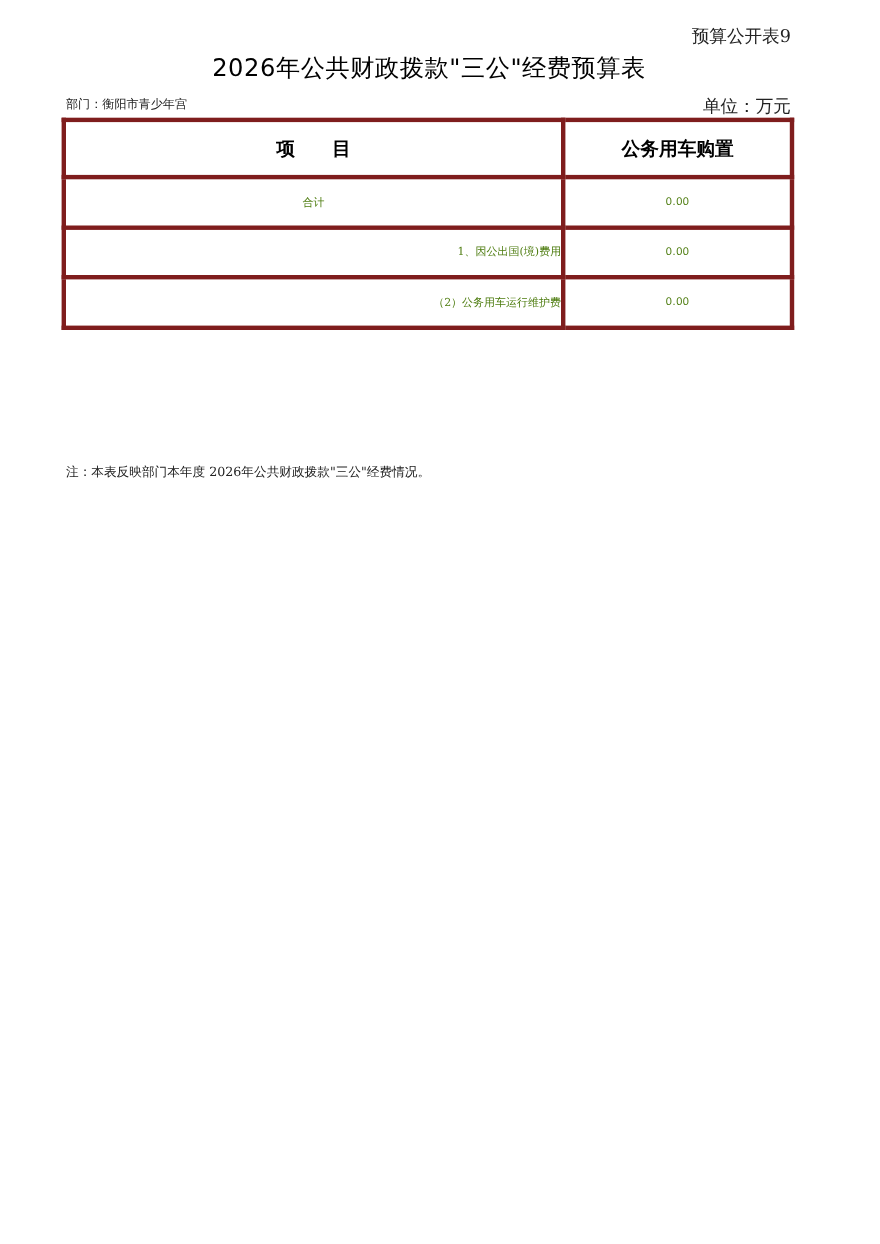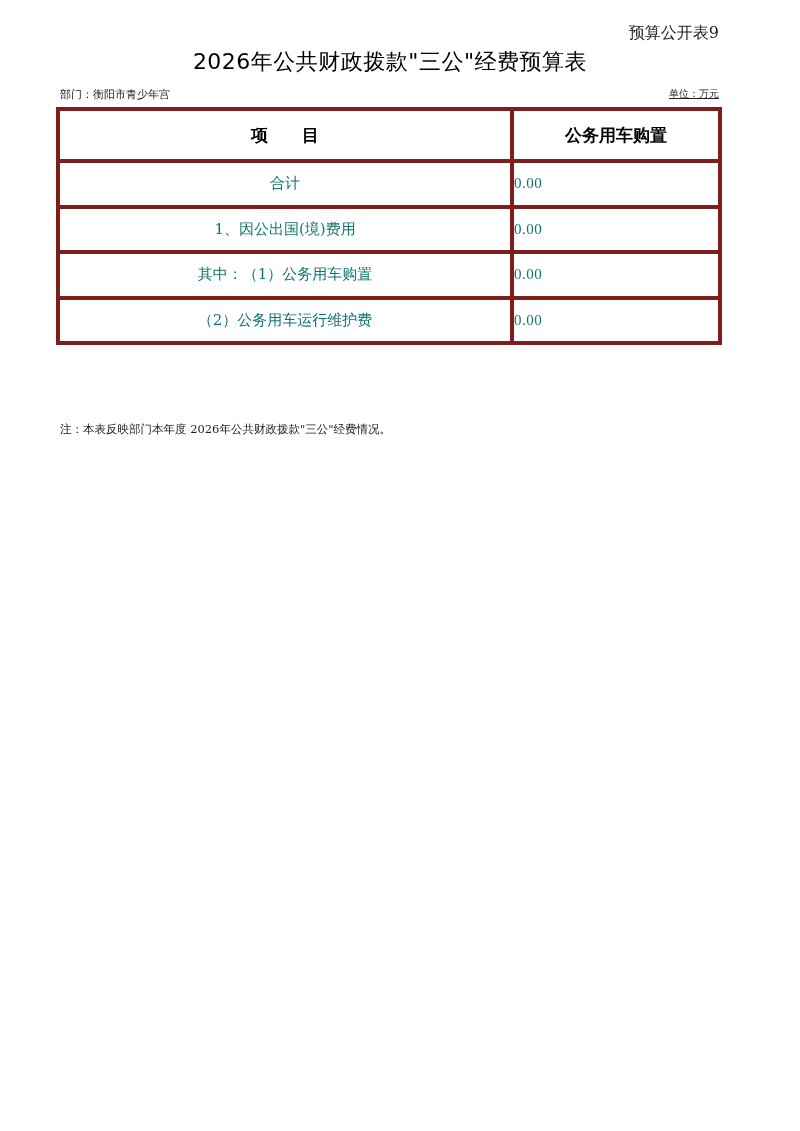--- a/index.html
+++ b/index.html
@@ -2,31 +2,31 @@
 <html><head>
 <meta charset="utf-8">
 <style>
   html, body { margin: 0; padding: 0; background: #ffffff; }
   body { width: 800px; height: 1131px; position: relative; overflow: hidden;
          font-family: "DejaVu Serif", "Liberation Serif", serif; color: #111; }
   .form-no { position: absolute; top: 23px; right: 81px; font-size: 16px; color: #222; }
   .title { position: absolute; top: 47px; left: 0; width: 780px; text-align: center;
            font-family: "DejaVu Sans", "Liberation Sans", sans-serif; font-size: 22px; color: #000; letter-spacing: 0.5px; }
   .dept { position: absolute; top: 87px; left: 60px; font-size: 11px; color: #222; }
-  .unit { position: absolute; top: 87px; right: 81px; font-size: 10px; color: #222; text-decoration: underline; }
+  .unit { position: absolute; top: 87px; right: 81px; font-size: 16px; color: #222; }
   table.budget { position: absolute; top: 107px; left: 56px; width: 666px; border-collapse: collapse; }
   table.budget td, table.budget th { border: 4px solid #7f1d1d; padding: 0; }
   table.budget th { height: 48px; font-size: 17px; font-weight: bold; color: #000;
                     font-family: "DejaVu Sans", "Liberation Sans", sans-serif; }
   th.col-item { width: 457px; }
   th.col-amt { width: 207px; }
-  table.budget td { height: 41.5px; font-size: 15px; color: #0f766e; }
-  td.item { text-align: center; padding-left: 2px; }
+  table.budget td { height: 41.5px; font-size: 10px; color: #4d7c0f; }
+  td.item { text-align: right; padding-left: 2px; }
   td.item.center { text-align: center; padding-left: 0; }
-  td.amt { text-align: left; padding-right: 2px; font-family: Liberation Serif, serif; font-size: 12px; letter-spacing: 0.5px; }
+  td.amt { text-align: center; padding-right: 2px; font-family: Liberation Sans, sans-serif; font-size: 12px; letter-spacing: 0.5px; }
   .note { position: absolute; top: 422px; left: 60px; font-size: 11.5px; color: #222; }
 </style>
 </head>
 <body>
 
 <div class="form-no">预算公开表9</div>
 <div class="title">2026年公共财政拨款"三公"经费预算表</div>
 <div class="dept">部门：衡阳市青少年宫</div>
 <div class="unit">单位：万元</div>
 
@@ -40,23 +40,19 @@
   <tbody>
     <tr>
       <td class="item center">合计</td>
       <td class="amt">0.00</td>
     </tr>
     <tr>
       <td class="item">1、因公出国(境)费用</td>
       <td class="amt">0.00</td>
     </tr>
     <tr>
-      <td class="item">其中：（1）公务用车购置</td>
-      <td class="amt">0.00</td>
-    </tr>
-    <tr>
       <td class="item">（2）公务用车运行维护费</td>
       <td class="amt">0.00</td>
     </tr>
   </tbody>
 </table>
 
 <div class="note">注：本表反映部门本年度 2026年公共财政拨款"三公"经费情况。</div>
 
 </body></html>

